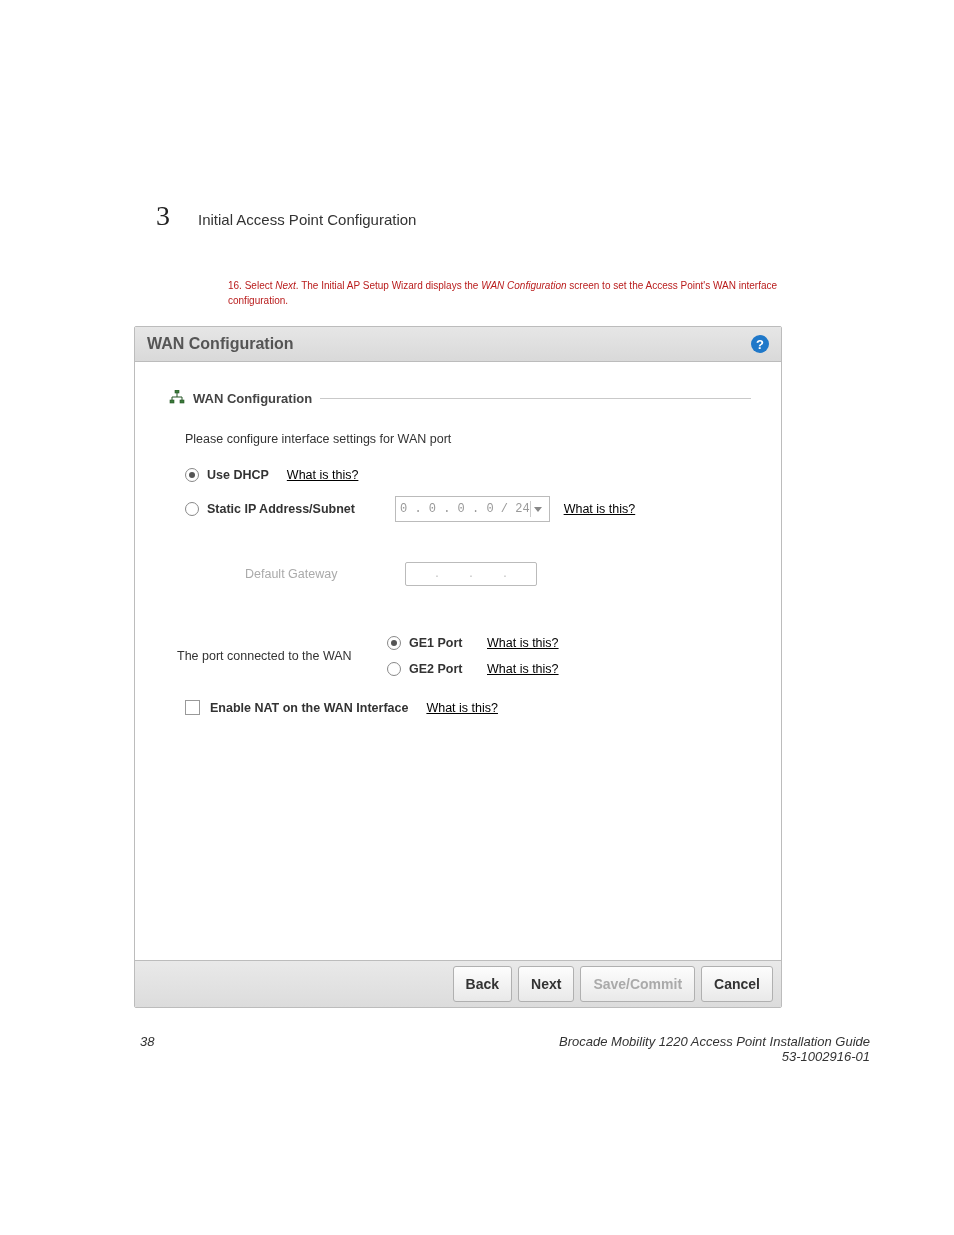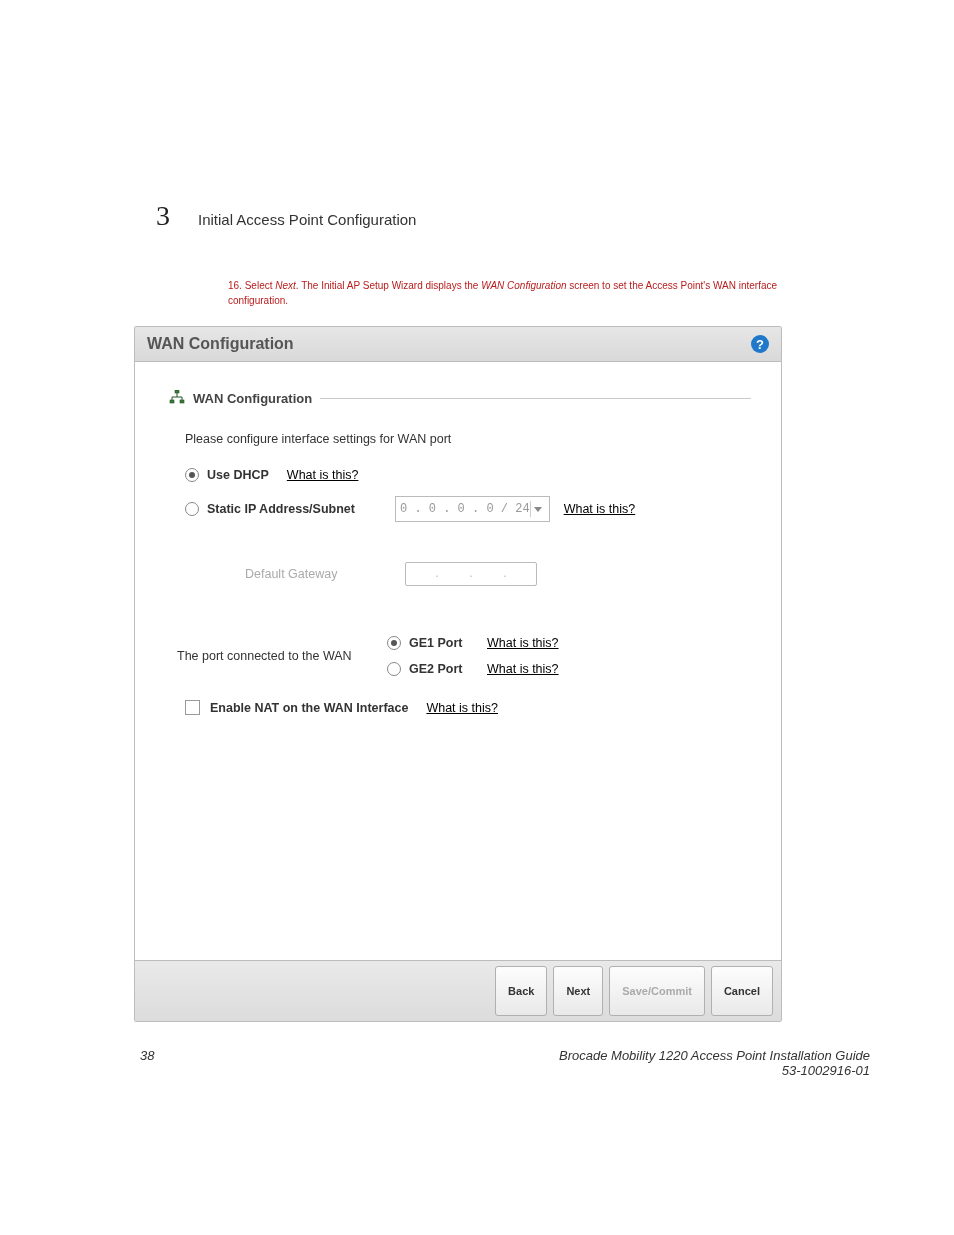--- a/index.html
+++ b/index.html
@@ -196,22 +196,22 @@
     border-top: 1px solid #bcbcbc;
     padding: 5px 8px;
     display: flex;
     justify-content: flex-end;
     gap: 6px;
   }
   .btn {
     background: linear-gradient(#fdfdfd,#e9e9e9);
     border: 1px solid #b0b0b0;
     border-radius: 3px;
-    padding: 18px 12px;
-    font-size: 11px;
+    padding: 9px 12px;
+    font-size: 14px;
     font-weight: bold;
     color: #333;
     cursor: pointer;
   }
   .btn.disabled {
     color: #aaa;
     cursor: default;
   }
   .page-footer {
     margin-top: 26px;

